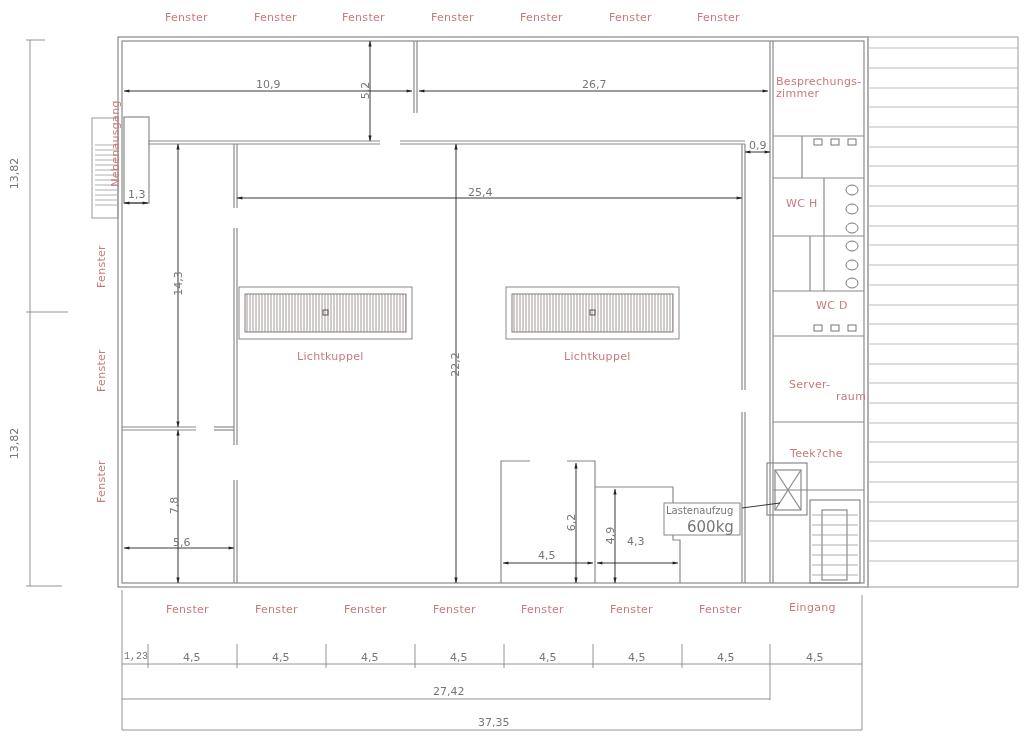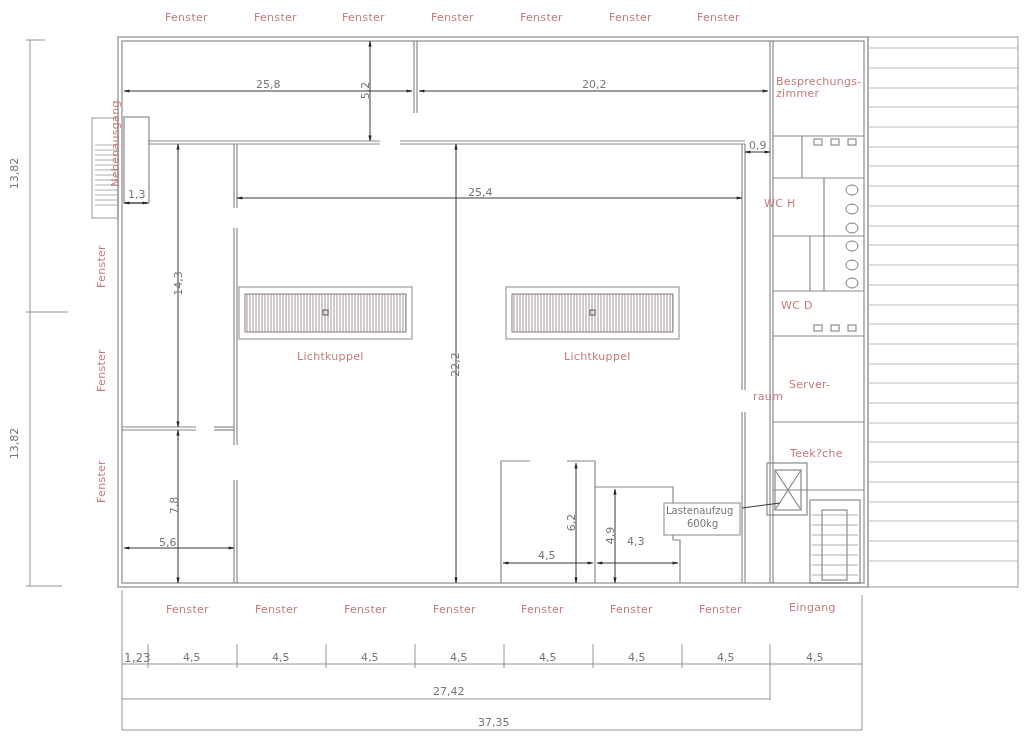--- a/index.html
+++ b/index.html
@@ -4,21 +4,21 @@
 <style>
   html, body { margin: 0; padding: 0; background: #ffffff; }
   body { width: 1024px; height: 742px; position: relative; overflow: hidden;
          font-family: "DejaVu Sans", sans-serif; }
   #plan { position: absolute; left: 0; top: 0; width: 1024px; height: 742px; }
   .lbl { position: absolute; color: #c87a7a; font-size: 11px; white-space: nowrap;
          font-family: "DejaVu Sans", sans-serif; letter-spacing: 0.3px; }
   .dim { position: absolute; color: #777; font-size: 11px; white-space: nowrap;
          font-family: "DejaVu Sans", sans-serif; }
   .vert { transform: rotate(-90deg); transform-origin: center center; }
-  .small { font-size: 12px; }
+  .small { font-size: 10px; font-family: Liberation Mono, monospace; }
 </style>
 </head>
 <body>
 
 <svg id="plan" viewBox="0 0 1024 742" xmlns="http://www.w3.org/2000/svg">
   <defs>
     <marker id="arr" viewBox="0 0 10 10" refX="10" refY="5" markerWidth="8" markerHeight="6" orient="auto-start-reverse">
       <path d="M0,2 L10,5 L0,8 z" fill="#222"></path>
     </marker>
     <pattern id="skyl" width="3" height="10" patternUnits="userSpaceOnUse">
@@ -225,42 +225,42 @@
 <span class="lbl" style="left:699px;top:603px">Fenster</span>
 <span class="lbl" style="left:789px;top:601px">Eingang</span>
 
 <span class="lbl vert" style="left:72px;top:137px">Nebenausgang</span>
 <span class="lbl vert" style="left:80px;top:260px">Fenster</span>
 <span class="lbl vert" style="left:80px;top:364px">Fenster</span>
 <span class="lbl vert" style="left:80px;top:475px">Fenster</span>
 
 <span class="lbl" style="left:776px;top:75px">Besprechungs-</span>
 <span class="lbl" style="left:776px;top:87px">zimmer</span>
-<span class="lbl" style="left:764px;top:197px">WC H</span>
-<span class="lbl" style="left:781px;top:299px">WC D</span>
+<span class="lbl" style="left:786px;top:197px">WC H</span>
+<span class="lbl" style="left:816px;top:299px">WC D</span>
 <span class="lbl" style="left:789px;top:378px">Server-</span>
-<span class="lbl" style="left:753px;top:390px">raum</span>
+<span class="lbl" style="left:836px;top:390px">raum</span>
 <span class="lbl" style="left:790px;top:447px">Teek?che</span>
 <span class="dim" style="left:666px;top:505px;font-size:10px">Lastenaufzug</span>
-<span class="dim" style="left:687px;top:518px;font-size:10px">600kg</span>
+<span class="dim" style="left:687px;top:518px;font-size:15px">600kg</span>
 <span class="lbl" style="left:297px;top:350px">Lichtkuppel</span>
 <span class="lbl" style="left:564px;top:350px">Lichtkuppel</span>
 
 <span class="dim vert" style="left:-1px;top:167px">13,82</span>
 <span class="dim vert" style="left:-1px;top:437px">13,82</span>
-<span class="dim" style="left:256px;top:78px">25,8</span>
-<span class="dim" style="left:582px;top:78px">20,2</span>
+<span class="dim" style="left:256px;top:78px">10,9</span>
+<span class="dim" style="left:582px;top:78px">26,7</span>
 <span class="dim vert" style="left:357px;top:84px">5,2</span>
 <span class="dim" style="left:128px;top:188px">1,3</span>
 <span class="dim" style="left:749px;top:139px">0,9</span>
 <span class="dim" style="left:468px;top:186px">25,4</span>
 <span class="dim vert" style="left:166px;top:277px">14,3</span>
 <span class="dim vert" style="left:443px;top:358px">22,2</span>
 <span class="dim vert" style="left:166px;top:499px">7,8</span>
-<span class="dim" style="left:159px;top:536px">5,6</span>
+<span class="dim" style="left:173px;top:536px">5,6</span>
 <span class="dim" style="left:538px;top:549px">4,5</span>
 <span class="dim vert" style="left:563px;top:516px">6,2</span>
 <span class="dim vert" style="left:602px;top:529px">4,9</span>
 <span class="dim" style="left:627px;top:535px">4,3</span>
 
 <span class="dim small" style="left:124px;top:651px">1,23</span>
 <span class="dim" style="left:183px;top:651px">4,5</span>
 <span class="dim" style="left:272px;top:651px">4,5</span>
 <span class="dim" style="left:361px;top:651px">4,5</span>
 <span class="dim" style="left:450px;top:651px">4,5</span>

